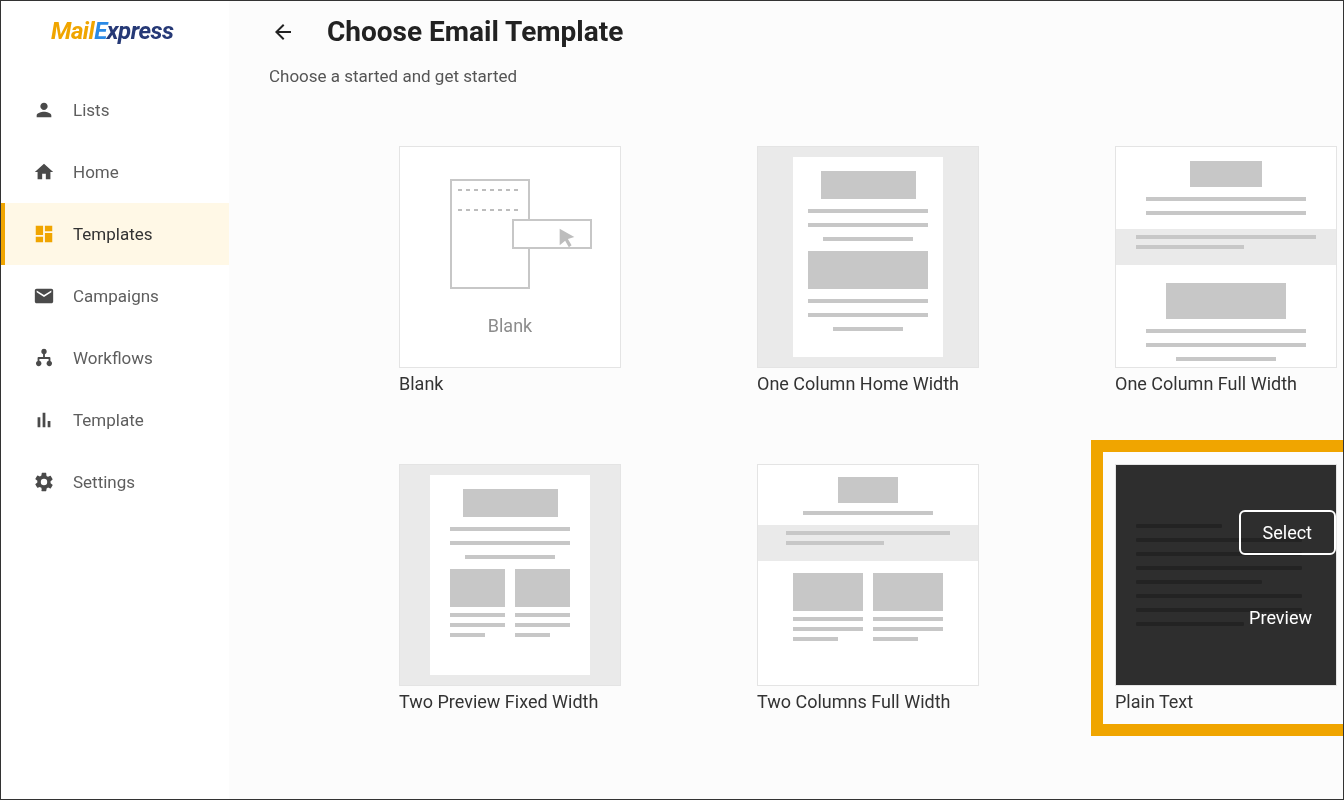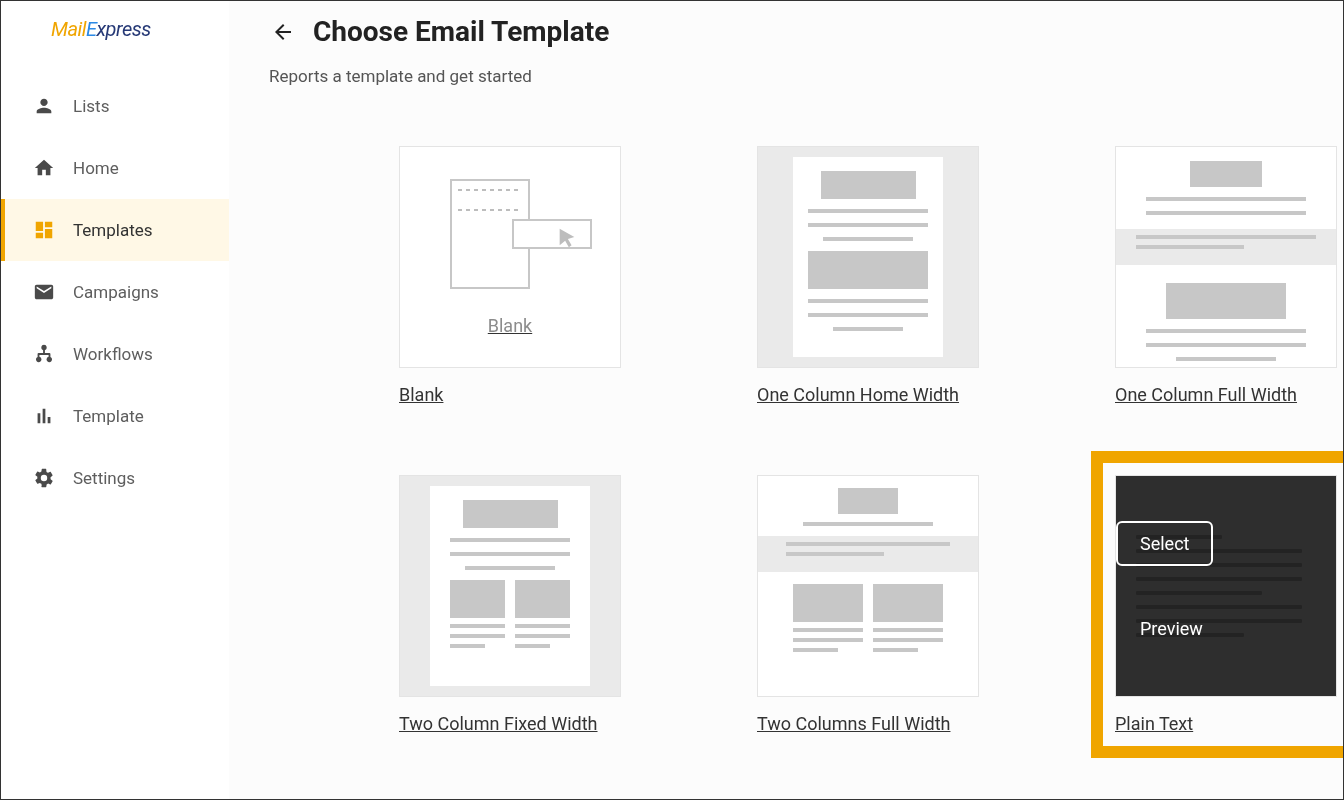--- a/index.html
+++ b/index.html
@@ -17,22 +17,22 @@
     
     .sidebar {
       width: 228px;
       background: #fff;
       display: flex;
       flex-direction: column;
       padding-top: 10px;
     }
     .logo {
       padding: 6px 20px 24px 50px;
-      font-size: 20px;
-      font-weight: 400;
+      font-size: 24px;
+      font-weight: 700;
       font-style: italic;
       color: #263976;
       letter-spacing: -0.5px;
     }
     .logo .m { color: #f0a500; font-style: italic; }
     .logo .e { color: #2b8ae6; font-style: italic; }
     .nav { display: flex; flex-direction: column; margin-top: 10px; }
     .nav-item {
       display: flex;
       align-items: center;
@@ -54,37 +54,37 @@
     
     .main {
       flex: 1;
       background: #fcfcfc;
       padding: 10px 40px 40px 40px;
       overflow-y: auto;
     }
     .header-row {
       display: flex;
       align-items: center;
-      gap: 16px;
+      gap: 30px;
       margin-top: 4px;
     }
     .back-btn { cursor: pointer; width: 28px; height: 28px; display:flex; align-items:center; justify-content:center; }
     .back-btn svg { width: 24px; height: 24px; fill: #222; }
     .page-title { font-size: 28px; font-weight: 700; color: #222; }
     .subtitle { margin-top: 18px; font-size: 17px; color: #555; }
 
     
     .grid {
       display: grid;
       grid-template-columns: repeat(3, 290px);
       gap: 70px 68px;
       margin-top: 60px;
       margin-left: 130px;
     }
-    .card { display: flex; flex-direction: column; gap: 16px; cursor: pointer; text-decoration: underline; }
+    .card { display: flex; flex-direction: column; gap: 5px; cursor: pointer; }
     .thumb {
       width: 222px;
       height: 222px;
       border: 1px solid #e4e4e4;
       background: #fff;
       position: relative;
       display:flex; align-items:center; justify-content:center;
       overflow:hidden;
     }
     .thumb.gray { background: #eaeaea; }
@@ -96,21 +96,21 @@
       outline-offset: -2px;
       padding: 14px;
       margin: -14px;
     }
     .overlay {
       position: absolute;
       inset: 0;
       background: #2e2e2e;
       display: flex;
       flex-direction: column;
-      align-items: flex-start;
+      align-items: flex-end;
       justify-content: center;
       gap: 40px;
     }
     .ov-btn {
       color: #fff;
       font-size: 18px;
       padding: 10px 22px;
       cursor: pointer;
       border: 2px solid transparent;
       border-radius: 6px;
@@ -228,21 +228,21 @@
 
   <main class="main">
     <div class="header-row">
       <div class="back-btn">
         <svg viewBox="0 0 24 24">
             <path d="M20 11H7.83l5.59-5.59L12 4l-8 8 8 8 1.41-1.41L7.83 13H20z"></path>
           </svg>
       </div>
       <h1 class="page-title">Choose Email Template</h1>
     </div>
-    <p class="subtitle">Reports a template and get started</p>
+    <p class="subtitle">Choose a started and get started</p>
 
     <div class="grid">
 
       <div class="card">
         <div class="thumb">
           <div style="display:flex;flex-direction:column;align-items:center;">
             <div class="blank-inner">
               <div class="blank-page">
                 <div class="tline dash d1"></div>
                 <div class="tline dash d2"></div>
@@ -310,21 +310,21 @@
                 </div>
               <div class="col">
                   <div class="cimg"></div>
                   <div class="cln"></div>
                   <div class="cln"></div>
                   <div class="cln" style="width:35px;"></div>
                 </div>
             </div>
           </div>
         </div>
-        <div class="card-label">Two Column Fixed Width</div>
+        <div class="card-label">Two Preview Fixed Width</div>
       </div>
 
       <div class="card">
         <div class="thumb">
           <div class="t-2cfull">
             <div class="tblock hdr"></div>
             <div class="tline" style="width:130px;"></div>
             <div class="band">
                 <div class="tline"></div>
                 <div class="tline" style="width:60%;"></div>

